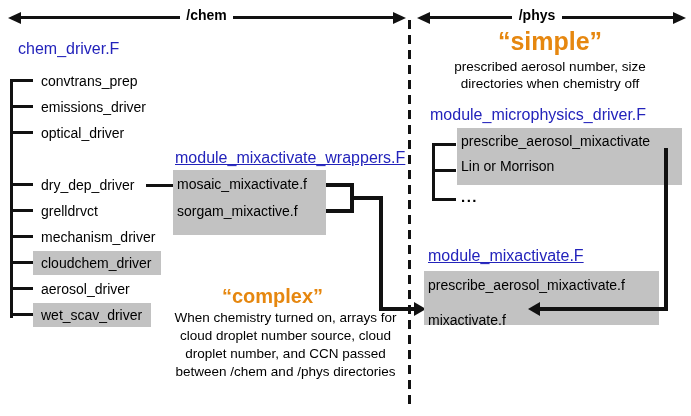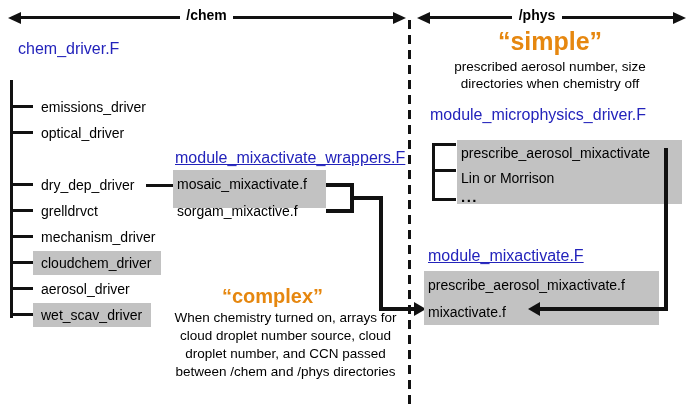--- a/index.html
+++ b/index.html
@@ -60,20 +60,24 @@
     <span class="hline" style="left:562px;top:16px;width:111px;"></span>
     <span class="ah r" style="left:673px;top:12px;"></span>
   </div>
 
   <div class="divider"></div>
 
   <div class="bluefile" style="left:18px;top:40px;">chem_driver.F</div>
 
   <div class="vline" style="left:10px;top:80px;height:238px;"></div>
 
+  <div class="trow" style="top:68px;">
+      <span class="tick"></span>
+      <span class="tlabel">convtrans_prep</span>
+    </div>
   <div class="trow" style="top:94px;">
       <span class="tick"></span>
       <span class="tlabel">emissions_driver</span>
     </div>
   <div class="trow" style="top:120px;">
       <span class="tick"></span>
       <span class="tlabel">optical_driver</span>
     </div>
   <div class="trow" style="top:172px;">
       <span class="tick"></span>
@@ -97,21 +101,21 @@
     </div>
   <div class="trow hl" style="top:302px;">
       <span class="tick"></span>
       <span class="tlabel">wet_scav_driver</span>
     </div>
 
   <div class="bluefile u" style="left:175px;top:149px;">module_mixactivate_wrappers.F</div>
 
   <span class="hline" style="left:146px;top:184px;width:27px;"></span>
 
-  <div class="graybox" style="left:173px;top:170px;width:153px;height:38px;">
+  <div class="graybox" style="left:173px;top:170px;width:153px;height:65px;">
     <span class="grow" style="line-height:28px;">mosaic_mixactivate.f</span>
     <span class="grow" style="line-height:26px;">sorgam_mixactive.f</span>
   </div>
 
   <span class="hline thick" style="left:326px;top:183px;width:28px;"></span>
   <span class="hline thick" style="left:326px;top:209px;width:28px;"></span>
   <span class="vline vthick" style="left:350px;top:183px;height:30px;"></span>
   <span class="hline thick" style="left:350px;top:196px;width:33px;"></span>
   <span class="vline vthick" style="left:379px;top:196px;height:115px;"></span>
   <span class="hline thick" style="left:379px;top:307px;width:36px;"></span>
@@ -123,30 +127,30 @@
   <div class="orangetitle" style="left:440px;top:27px;width:220px;font-size:25px;">“simple”</div>
   <div class="desc" style="left:437px;top:58px;width:226px;line-height:17px;">prescribed aerosol number, size directories when chemistry off</div>
 
   <div class="bluefile" style="left:430px;top:106px;">module_microphysics_driver.F</div>
 
   <div class="vline" style="left:432px;top:143px;height:58px;"></div>
   <span class="hline" style="left:432px;top:143px;width:24px;"></span>
   <span class="hline" style="left:432px;top:169px;width:24px;"></span>
   <span class="hline" style="left:432px;top:198px;width:24px;"></span>
 
-  <div class="graybox" style="left:457px;top:140px;width:225px;height:64px;">
+  <div class="graybox" style="left:457px;top:128px;width:225px;height:57px;">
     <span class="grow" style="line-height:26px;">prescribe_aerosol_mixactivate</span>
     <span class="grow" style="line-height:24px;">Lin or Morrison</span>
   </div>
   <div class="ellipsis" style="left:461px;top:188px;">...</div>
 
   <div class="bluefile u" style="left:428px;top:247px;">module_mixactivate.F</div>
 
   <div class="graybox" style="left:424px;top:271px;width:235px;height:54px;">
     <span class="grow" style="line-height:28px;">prescribe_aerosol_mixactivate.f</span>
-    <span class="grow" style="line-height:26px;">mixactivate.f</span>
+    <span class="grow" style="line-height:26px;margin-top:8px;">mixactivate.f</span>
   </div>
 
   <span class="vline vthick" style="left:664px;top:148px;height:163px;"></span>
   <span class="hline thick" style="left:540px;top:307px;width:128px;"></span>
   <span class="ah2 l" style="left:528px;top:302px;"></span>
 
 </div>
 
 </body></html>

